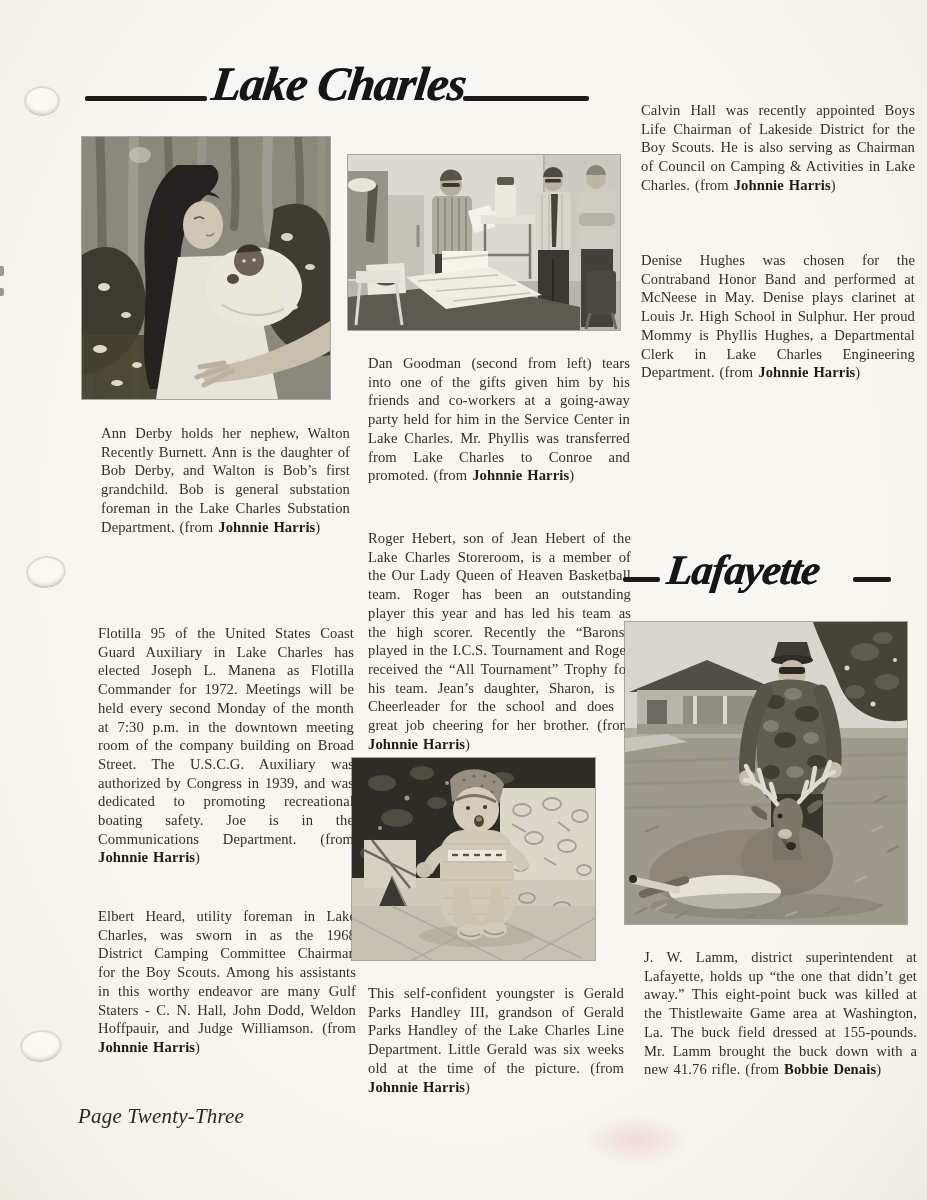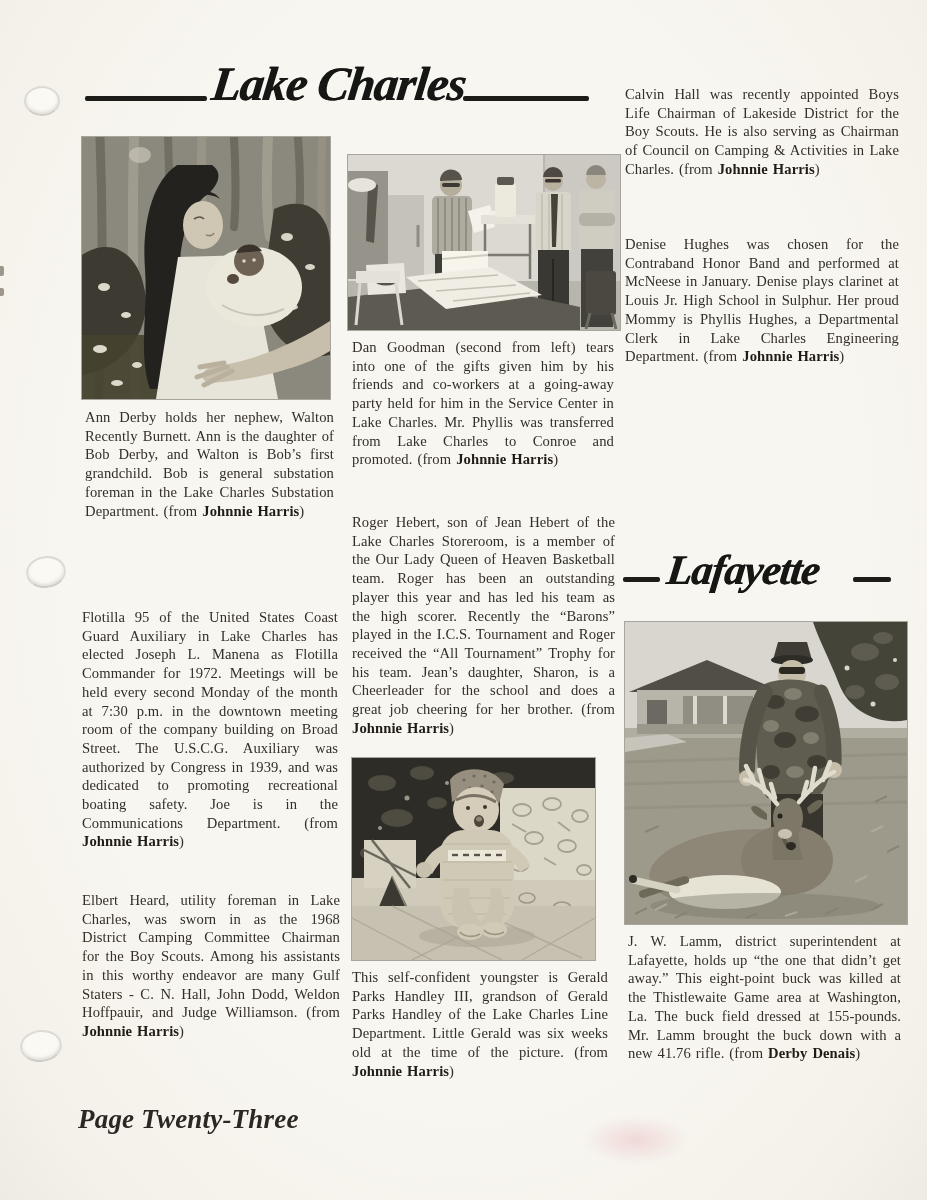--- a/index.html
+++ b/index.html
@@ -4,36 +4,36 @@
 <style>
   html,body{margin:0;padding:0;background:#d8d5ce;}
   .page{
     position:relative;width:927px;height:1200px;margin:0 auto;
     background:
       radial-gradient(ellipse at 50% 45%, #f8f6f0 60%, #f3f1e9 88%, #edebe2 100%);
     font-family:"Liberation Serif","DejaVu Serif",serif;
     color:#322d27;overflow:hidden;
   }
   .para{
-    position:absolute;margin:0;font-size:14.6px;line-height:18.7px;
+    position:absolute;margin:16px;font-size:14.6px;line-height:18.7px;
     text-align:justify;letter-spacing:.1px;word-spacing:1.2px;color:#332e27;
   }
   .para b{font-weight:bold;color:#201b15;}
   .script{
     position:absolute;font-family:"Liberation Serif","DejaVu Serif",serif;
     font-style:italic;font-weight:bold;color:#161614;
     transform:skewX(-7deg);letter-spacing:-1px;white-space:nowrap;
     text-shadow:0.6px 0 0 #161614;
   }
   .bar{position:absolute;height:5px;background:#1d1c19;border-radius:2px;}
   .photo{position:absolute;overflow:hidden;box-shadow:0 0 0 1px rgba(70,66,58,.45);background:#8d8b83;}
   .photo svg{display:block;width:100%;height:100%;}
   .footer{
-    position:absolute;left:78px;top:1104px;font-style:italic;font-weight:bold;
-    font-size:27px;color:#2b2722;letter-spacing:.2px;
+    position:absolute;left:78px;top:1104px;font-style:italic;font-weight:normal;
+    font-size:21px;color:#2b2722;letter-spacing:.2px;
   }
   .punch{
     position:absolute;border:2px solid #dcdad2;border-bottom-color:#cfcdc4;
     border-radius:50%;background:#faf9f4;box-shadow:inset 0 -2px 3px rgba(180,176,165,.35);
   }
   .smudge{
     position:absolute;left:583px;top:1116px;width:105px;height:48px;border-radius:50%;
     background:radial-gradient(ellipse, rgba(225,150,165,.30), rgba(225,150,165,0) 70%);
     filter:blur(2px);
   }
@@ -308,21 +308,21 @@
     <span>This self-confident youngster is Gerald Parks Handley III, grandson of Gerald Parks Handley of the Lake Charles Line Department. Little Gerald was six weeks old at the time of the picture.</span>
     <span><span>(from</span> <b>Johnnie Harris</b><span>)</span></span>
   </p>
 
   <p class="para" style="left:625px;top:85px;width:274px;">
     <span>Calvin Hall was recently appointed Boys Life Chairman of Lakeside District for the Boy Scouts. He is also serving as Chairman of Council on Camping &amp; Activities in Lake Charles.</span>
     <span><span>(from</span> <b>Johnnie Harris</b><span>)</span></span>
   </p>
 
   <p class="para" style="left:625px;top:235px;width:274px;">
-    <span>Denise Hughes was chosen for the Contraband Honor Band and performed at McNeese in January. Denise plays clarinet at Louis Jr. High School in Sulphur. Her proud Mommy is Phyllis Hughes, a Departmental Clerk in Lake Charles Engineering Department.</span>
+    <span>Denise Hughes was chosen for the Contraband Honor Band and performed at McNeese in May. Denise plays clarinet at Louis Jr. High School in Sulphur. Her proud Mommy is Phyllis Hughes, a Departmental Clerk in Lake Charles Engineering Department.</span>
     <span><span>(from</span> <b>Johnnie Harris</b><span>)</span></span>
   </p>
 
 
   <div class="bar" style="left:623px;top:577px;width:37px;"></div>
   <div class="script" style="left:667px;top:546px;font-size:42px;">Lafayette</div>
   <div class="bar" style="left:853px;top:577px;width:38px;"></div>
 
   <div class="photo" style="left:625px;top:622px;width:282px;height:302px;">
     <svg viewBox="0 0 282 302" preserveAspectRatio="none">
@@ -422,18 +422,18 @@
         <line x1="30" y1="288" x2="42" y2="282"></line>
           <line x1="160" y1="294" x2="172" y2="290"></line>
         <line x1="230" y1="260" x2="242" y2="254"></line>
           <line x1="246" y1="210" x2="258" y2="204"></line>
       </g>
     </svg>
   </div>
 
   <p class="para" style="left:628px;top:932px;width:273px;">
     <span>J. W. Lamm, district superintendent at Lafayette, holds up “the one that didn’t get away.” This eight-point buck was killed at the Thistlewaite Game area at Washington, La. The buck field dressed at 155-pounds. Mr. Lamm brought the buck down with a new 41.76 rifle.</span>
-    <span><span>(from</span> <b>Derby Denais</b><span>)</span></span>
+    <span><span>(from</span> <b>Bobbie Denais</b><span>)</span></span>
   </p>
 
   <div class="footer">Page Twenty-Three</div>
 
 </div>
 
 </body></html>

